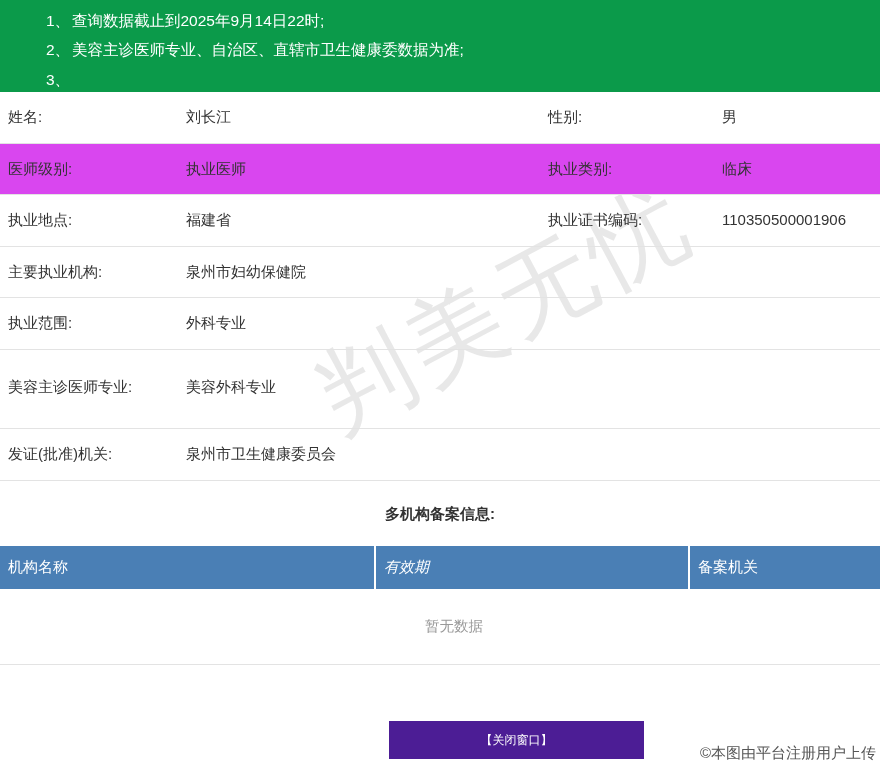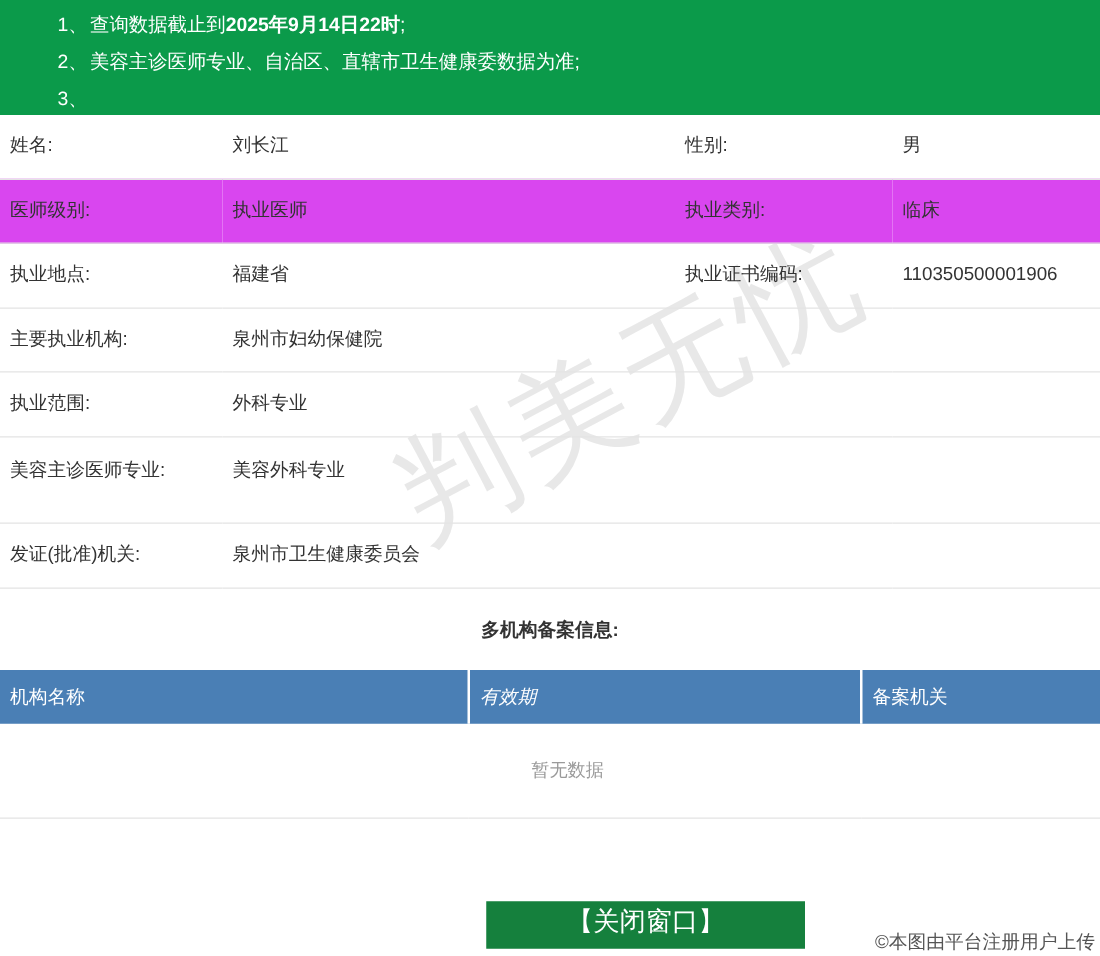--- a/index.html
+++ b/index.html
@@ -31,21 +31,21 @@
     padding: 3px 0 3px 46px;
     font-size: 15.5px;
     line-height: 1.5;
     white-space: nowrap;
   }
   .notice-idx {
     width: 26px;
     flex: 0 0 26px;
   }
   .notice-text b {
-    font-weight: bold;
+    font-weight: normal;
   }
 
   
   .info-table {
     width: 880px;
     border-collapse: collapse;
     table-layout: fixed;
     position: relative;
     z-index: 2;
   }
@@ -61,21 +61,21 @@
     background: transparent;
   }
   td.label {
     color: #333;
   }
   .col-l1 { width: 170px; }
   .col-v1 { width: 354px; }
   .col-l2 { width: 166px; }
   .col-v2 { width: 190px; }
 
-  .row-tall td { padding-top: 16px; padding-bottom: 30px; }
+  .row-tall td { padding-top: 26px; padding-bottom: 30px; }
 
   
   .row-shade td { background: #d946ef; }
 
   
   .watermark {
     position: absolute;
     left: 300px;
     top: 245px;
     font-size: 96px;
@@ -135,25 +135,25 @@
     bottom: 0;
     width: 880px;
     height: 44px;
   }
   .close-btn {
     position: absolute;
     left: 389px;
     top: 0;
     width: 255px;
     height: 38px;
-    background: #15803d;
+    background: #4c1d95;
     color: #ffffff;
     border: none;
-    font-size: 21px;
-    font-family: Liberation Mono, monospace;
+    font-size: 12px;
+    font-family: Liberation Sans, sans-serif;
     cursor: pointer;
     line-height: 38px;
     text-align: center;
     padding: 0;
   }
   .credit {
     position: absolute;
     right: 4px;
     bottom: 2px;
     font-size: 15px;

